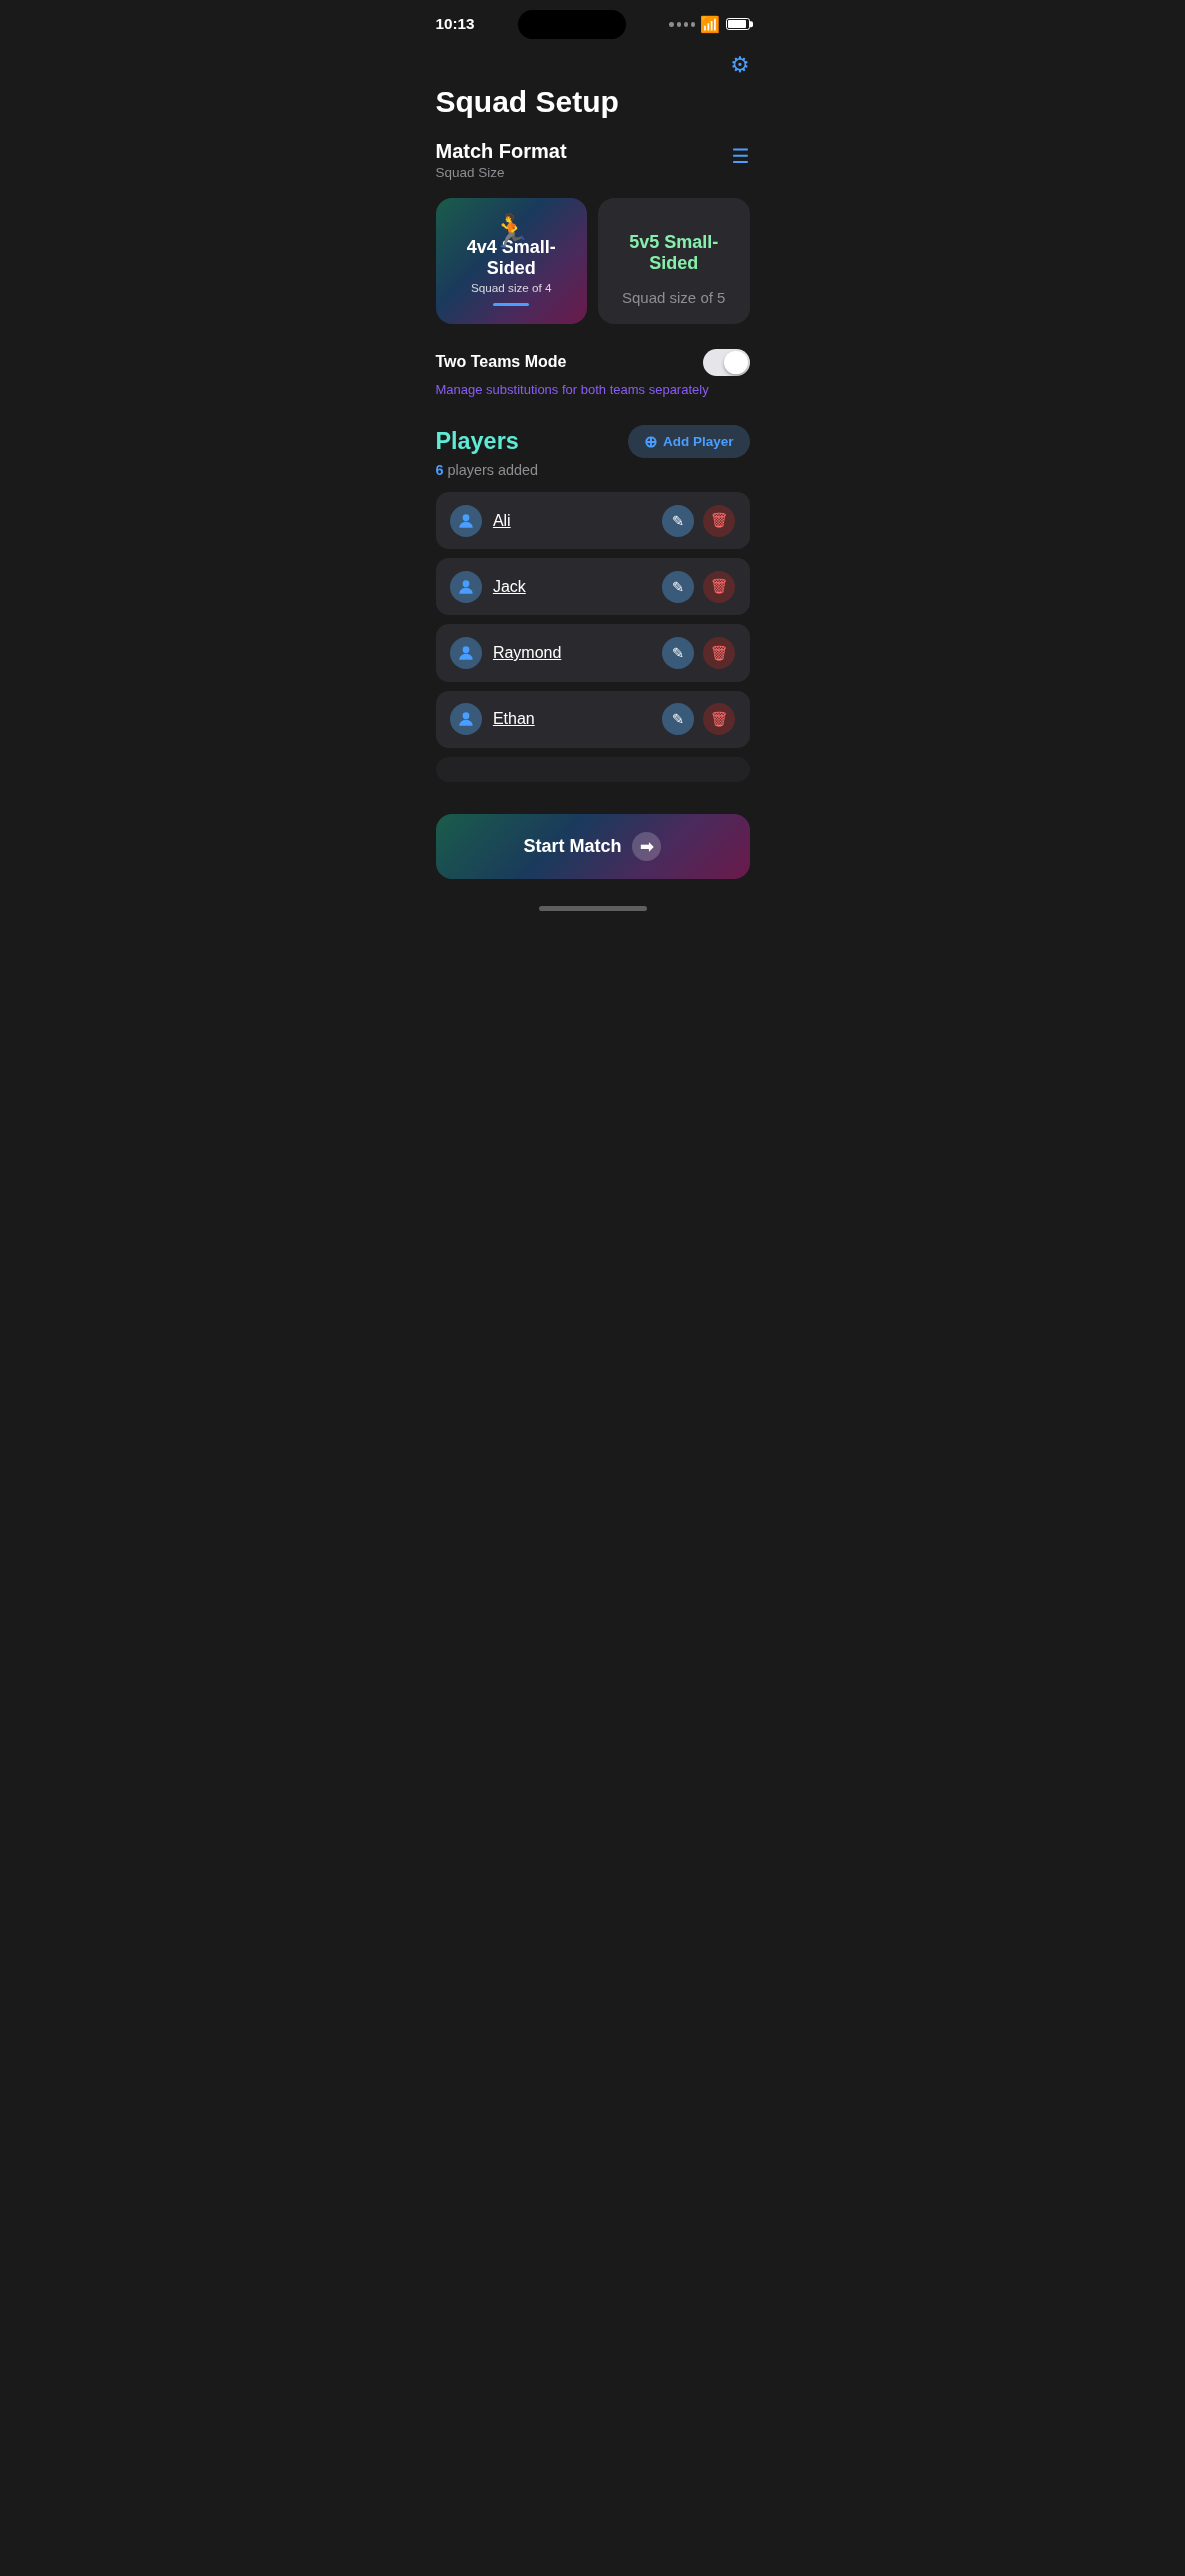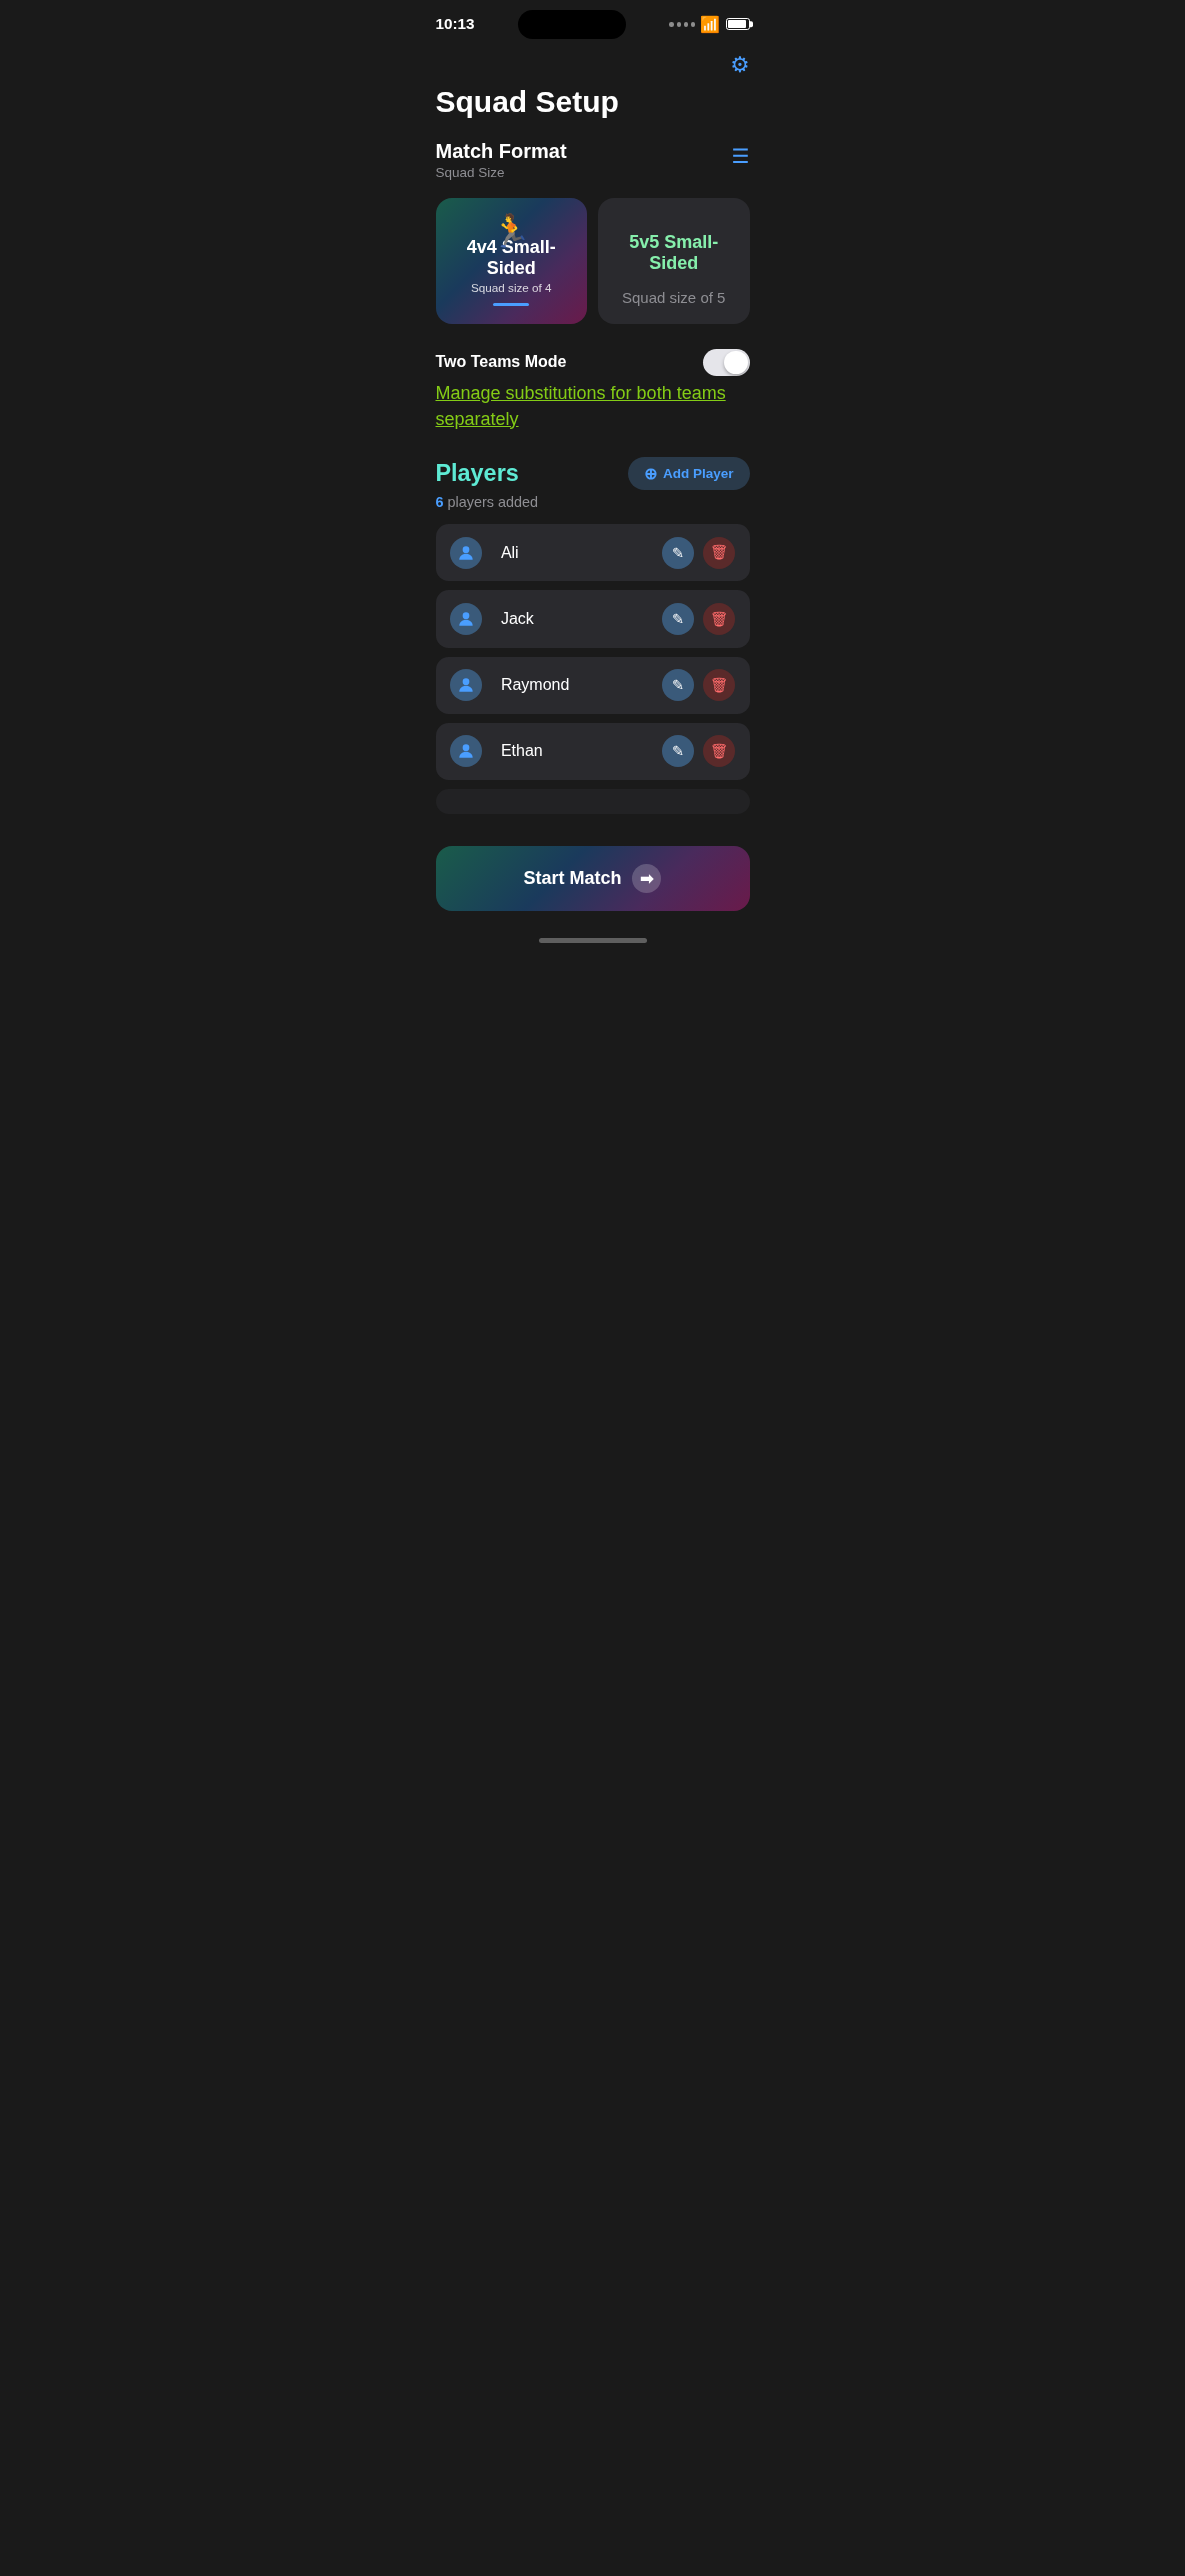--- a/index.html
+++ b/index.html
@@ -250,24 +250,23 @@
       height: 23.4px;
       background: #ffffff;
       border-radius: 50%;
       position: absolute;
       top: 1.8px;
       right: 1.8px;
       box-shadow: 0 1.8px 3.6px rgba(0,0,0,0.3);
     }
 
     .toggle-description {
-      font-size: 18px;
-      color: #84cc16;
+      font-size: 13px;
+      color: #8b5cf6;
       line-height: 1.4;
-      text-decoration: underline;
     }
 
     
     .players-section {
       padding: 18px 18px 10.8px 18px;
     }
 
     .players-header {
       display: flex;
       justify-content: space-between;
@@ -324,21 +323,22 @@
       padding: 12.6px 14.4px;
       display: flex;
       align-items: center;
       justify-content: space-between;
       cursor: pointer;
     }
 
     .player-left {
       display: flex;
       align-items: center;
-      gap: 19px;
+      gap: 11px;
+      text-decoration: underline;
     }
 
     .player-avatar {
       width: 32px;
       height: 32px;
       background: #3a5a7a;
       border-radius: 50%;
       display: flex;
       align-items: center;
       justify-content: center;

